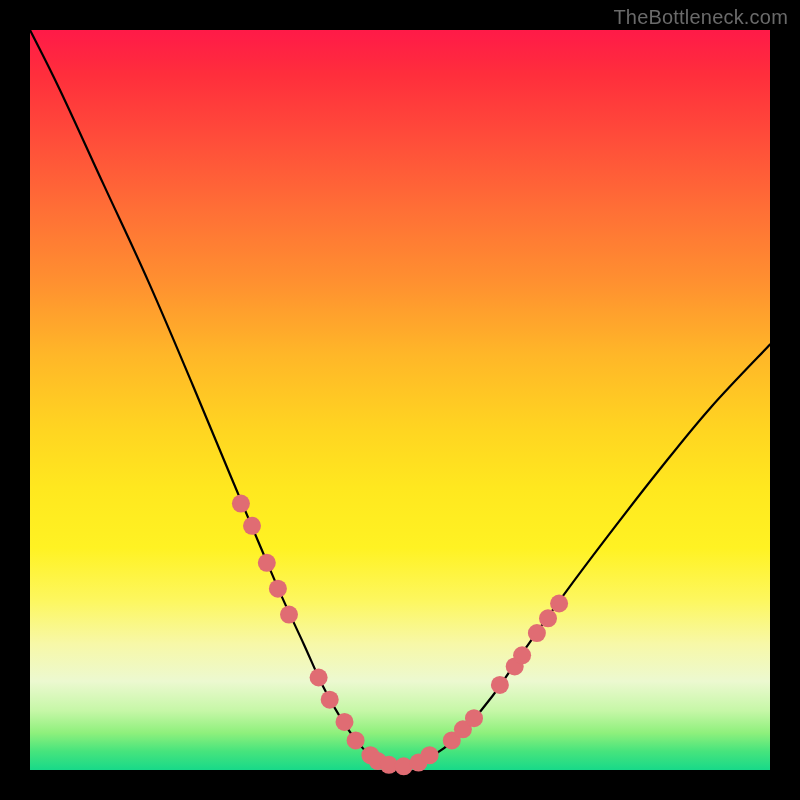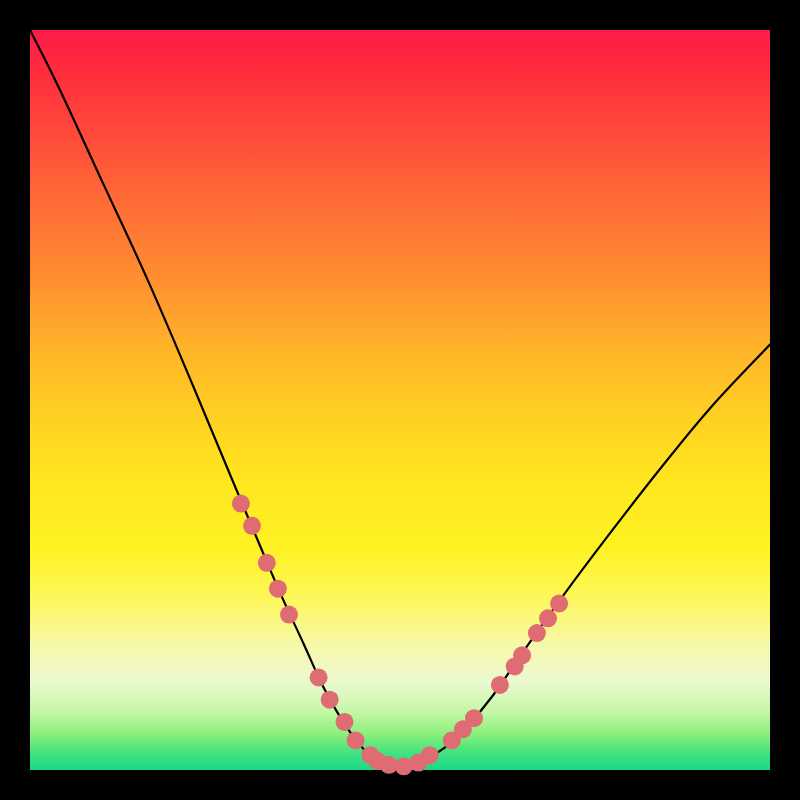--- a/index.html
+++ b/index.html
@@ -58,20 +58,21 @@
     top: 0;
     width: 740px;
     height: 740px;
     overflow: visible;
   }
 </style>
 </head>
 <body>
 
 <div class="stage">
+  <div class="watermark">TheBottleneck.com</div>
   <div class="plot-area">
     <svg class="curve" viewBox="0 0 740 740" preserveAspectRatio="none">
       <path id="curve-path" fill="none" stroke="#000000" stroke-width="2.2" stroke-linecap="round" stroke-linejoin="round" d="M 0.00 0.00 C 5.43 10.85, 16.03 30.71, 29.60 59.20 C 43.17 87.69, 57.72 120.13, 74.00 155.40 C 90.28 190.67, 102.12 214.97, 118.40 251.60 C 134.68 288.23, 147.88 319.93, 162.80 355.20 C 177.72 390.47, 187.59 414.83, 199.80 444.00 C 212.01 473.17, 219.90 491.91, 229.40 514.30 C 238.90 536.68, 243.46 547.78, 251.60 566.10 C 259.74 584.42, 266.34 597.92, 273.80 614.20 C 281.26 630.48, 285.52 641.33, 292.30 654.90 C 299.08 668.47, 304.02 677.35, 310.80 688.20 C 317.58 699.05, 322.52 706.23, 329.30 714.10 C 336.08 721.97, 339.66 727.05, 347.80 731.12 C 355.94 735.19, 365.56 736.30, 373.70 736.30 C 381.84 736.30, 384.74 734.51, 392.20 731.12 C 399.66 727.73, 406.26 724.04, 414.40 717.80 C 422.54 711.56, 427.78 706.58, 436.60 697.08 C 445.42 687.58, 451.65 680.52, 462.50 666.00 C 473.35 651.48, 482.91 636.21, 495.80 617.90 C 508.69 599.59, 517.88 586.45, 532.80 566.10 C 547.72 545.75, 559.56 529.96, 577.20 506.90 C 594.84 483.84, 610.01 464.04, 629.00 440.30 C 647.99 416.56, 660.45 400.46, 680.80 377.40 C 701.15 354.34, 729.15 326.03, 740.00 314.50"></path>
       <g id="dots">
           <circle cx="210.90" cy="473.60" r="9" fill="#e06c73"></circle>
           <circle cx="222.00" cy="495.80" r="9" fill="#e06c73"></circle>
           <circle cx="236.80" cy="532.80" r="9" fill="#e06c73"></circle>
           <circle cx="247.90" cy="558.70" r="9" fill="#e06c73"></circle>
           <circle cx="259.00" cy="584.60" r="9" fill="#e06c73"></circle>
           <circle cx="288.60" cy="647.50" r="9" fill="#e06c73"></circle>

